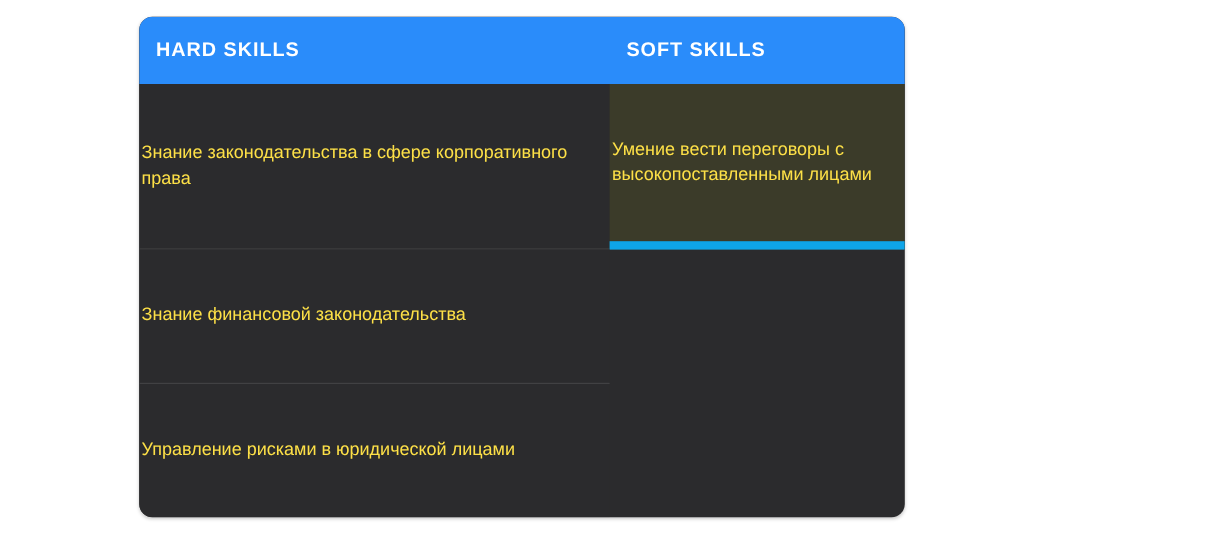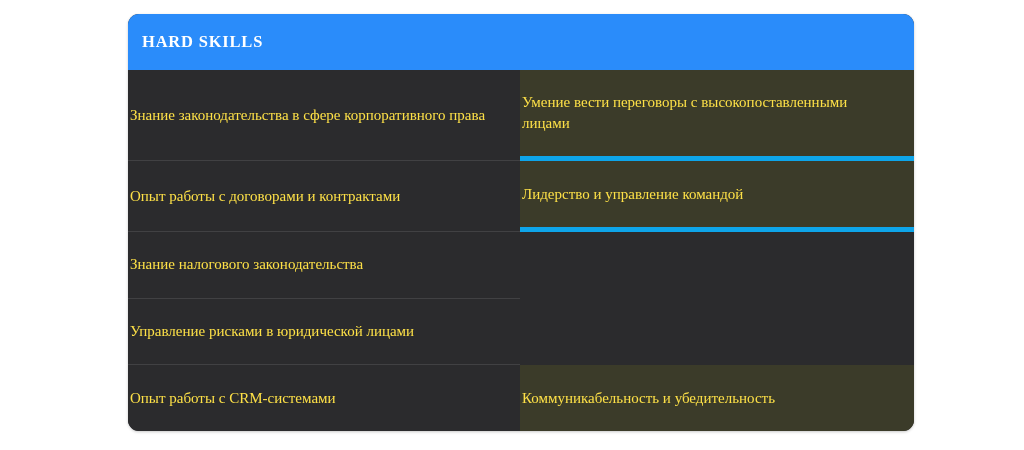--- a/index.html
+++ b/index.html
@@ -17,31 +17,30 @@
 
   .page {
     position: relative;
     width: 1024px;
     height: 450px;
     background: #ffffff;
   }
 
   .skills-table {
     position: absolute;
-    left: 128px;
+    left: 116px;
     top: 14px;
-    width: 786px;
+    width: 638px;
     height: 417px;
     border-radius: 11px;
     overflow: hidden;
     background: #2b2b2d;
     box-shadow: 0 1px 3px rgba(0,0,0,0.22);
     display: flex;
     flex-direction: column;
-    font-family: Liberation Serif, serif;
   }
 
   
   .table-header {
     display: flex;
     height: 56px;
     flex: 0 0 56px;
     background: #2a8cfa;
   }
   .table-header .th {
@@ -89,80 +88,65 @@
 
   .cell-hard {
     width: 392px;
     flex: 0 0 392px;
     background: #2b2b2d;
     border-bottom: 1px solid #414143;
   }
   .cell-soft {
     flex: 1 1 auto;
     background: #3b3b29;
-    border-bottom: 5px solid #0ea5e9;
+    border-bottom: 7px solid #0ea5e9;
   }
 
   .row:last-child .cell-hard,
   .row:last-child .cell-soft {
     border-bottom: none;
   }
 
   .cell-text {
     display: block;
   }
 </style>
 </head>
 <body>
 
 <div class="page">
 
   <div class="skills-table">
 
     <div class="table-header">
       <div class="th col-left">HARD SKILLS</div>
+      <div class="th col-right">SOFT SKILLS</div>
     </div>
 
     <div class="table-body">
 
       <div class="row">
         <div class="cell cell-hard">
           <span class="cell-text">Знание законодательства в сфере корпоративного права</span>
         </div>
         <div class="cell cell-soft">
           <span class="cell-text">Умение вести переговоры с высокопоставленными лицами</span>
         </div>
       </div>
 
-      <div class="row">
-        <div class="cell cell-hard">
-          <span class="cell-text">Опыт работы с договорами и контрактами</span>
-        </div>
-        <div class="cell cell-soft">
-          <span class="cell-text">Лидерство и управление командой</span>
-        </div>
-      </div>
 
 
       <div class="row">
         <div class="cell cell-hard">
-          <span class="cell-text">Знание налогового законодательства</span>
+          <span class="cell-text">Знание финансовой законодательства</span>
         </div>
       </div>
 
       <div class="row">
         <div class="cell cell-hard">
           <span class="cell-text">Управление рисками в юридической лицами</span>
         </div>
       </div>
 
-      <div class="row">
-        <div class="cell cell-hard">
-          <span class="cell-text">Опыт работы с CRM-системами</span>
-        </div>
-        <div class="cell cell-soft">
-          <span class="cell-text">Коммуникабельность и убедительность</span>
-        </div>
-      </div>
 
     </div>
   </div>
 </div>
 
 </body></html>

